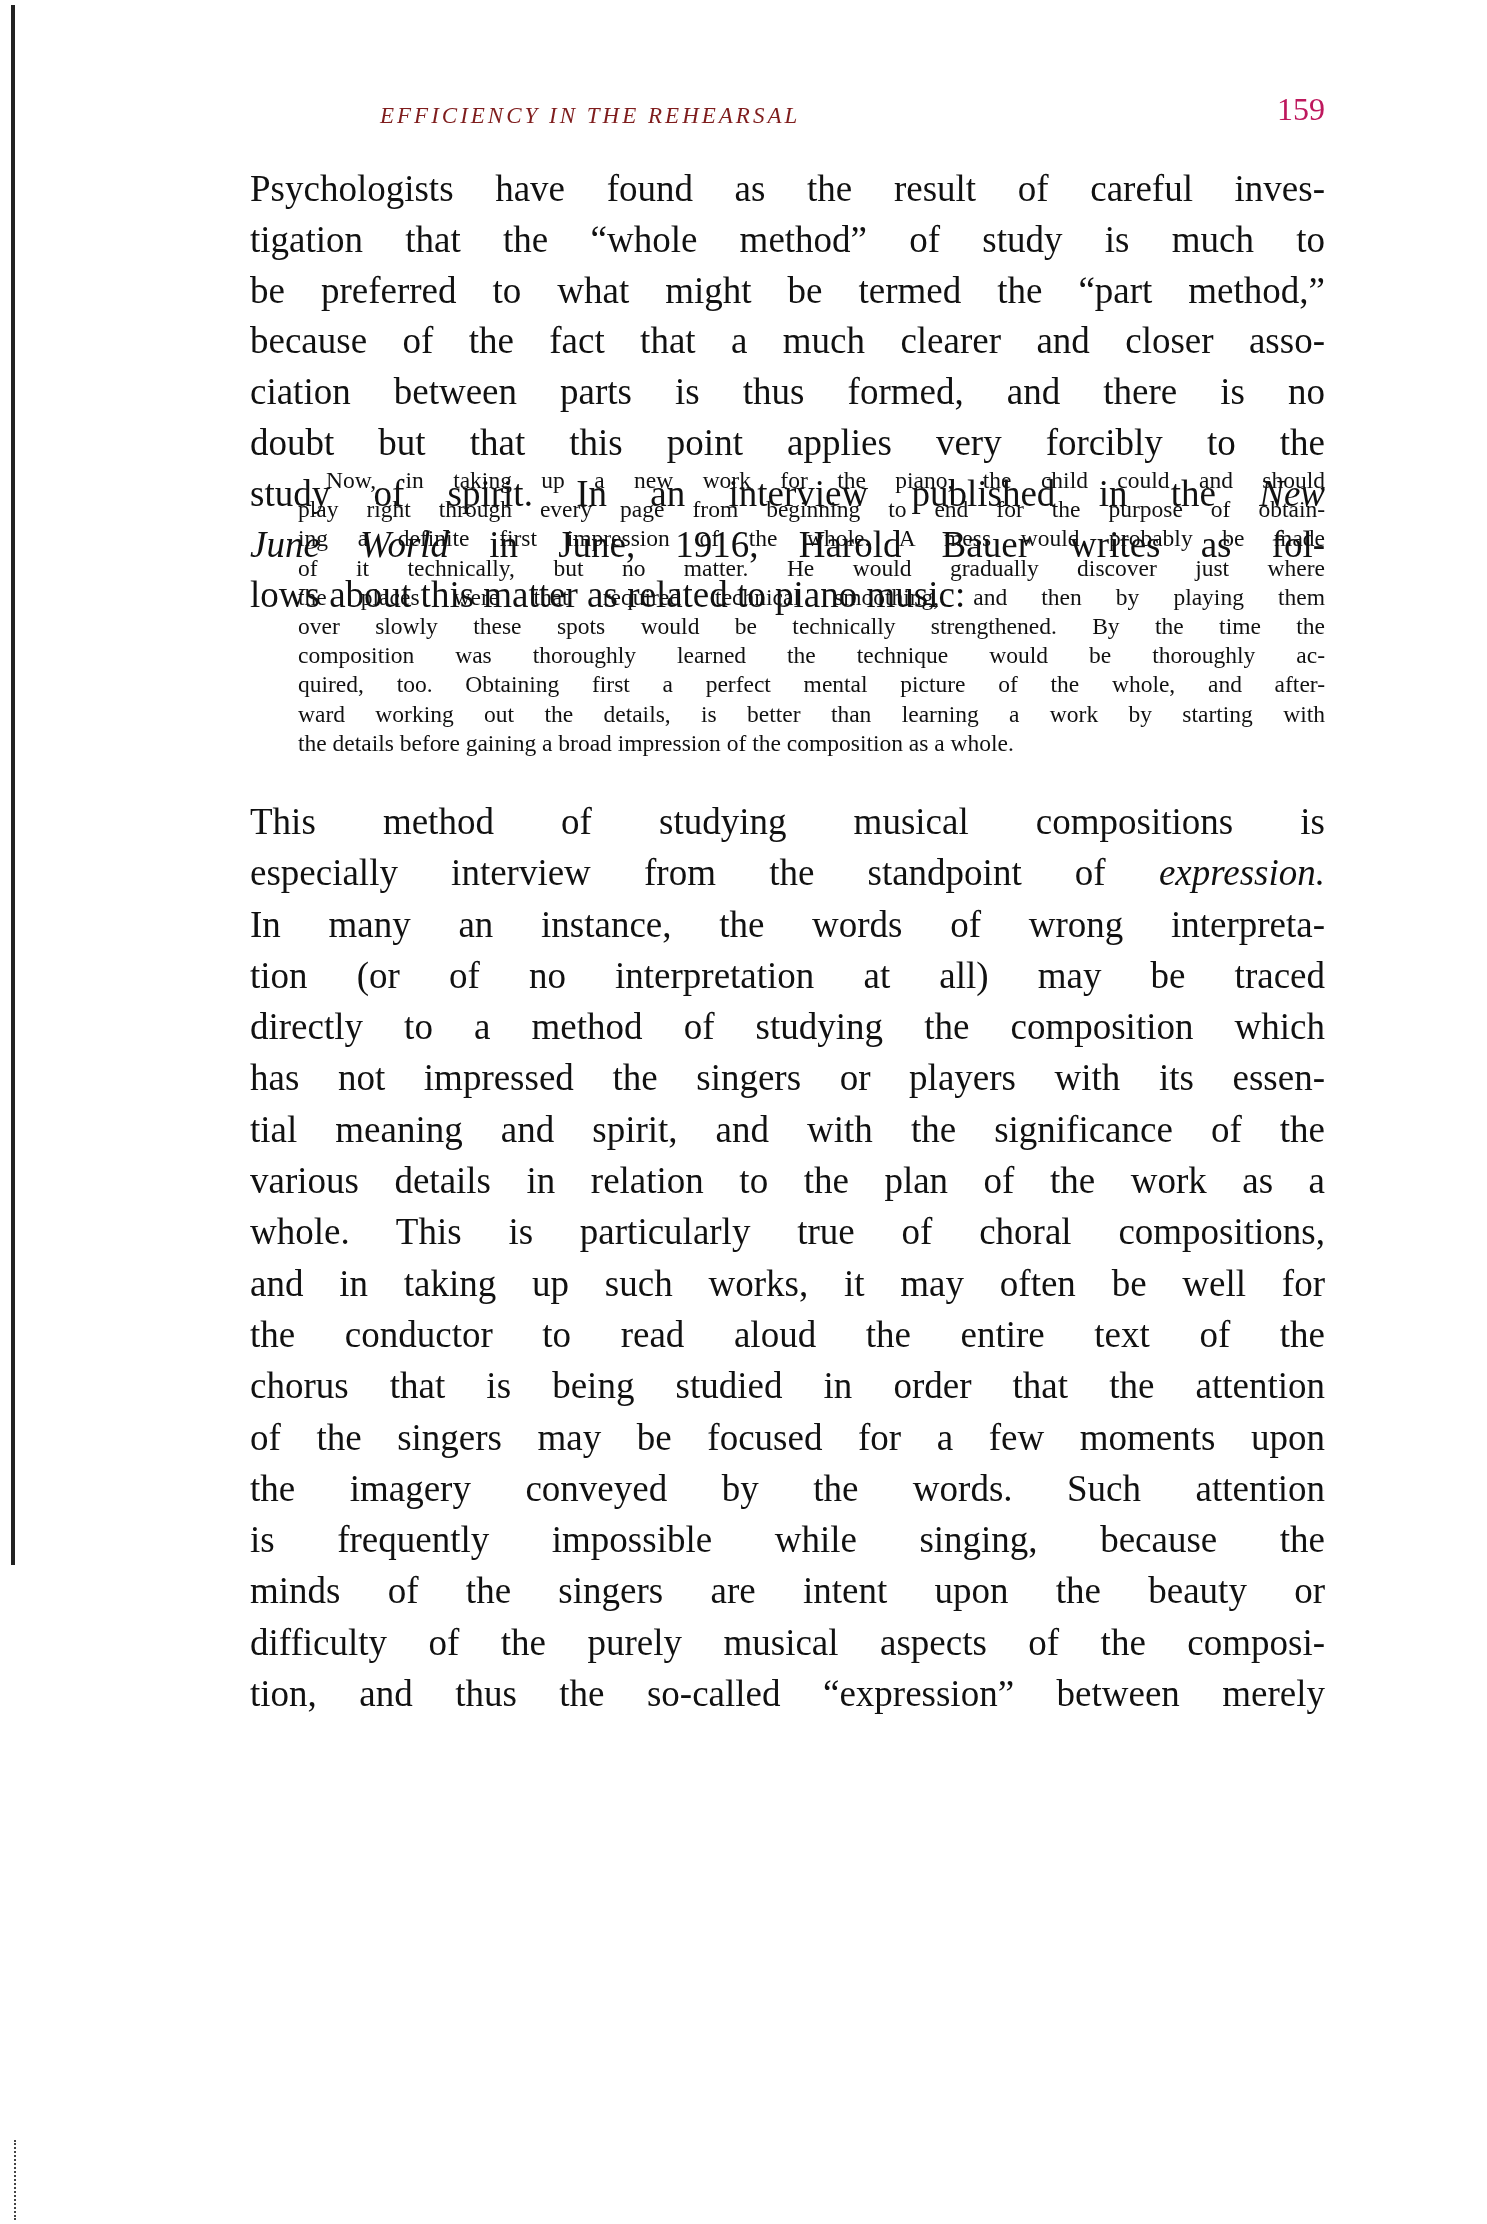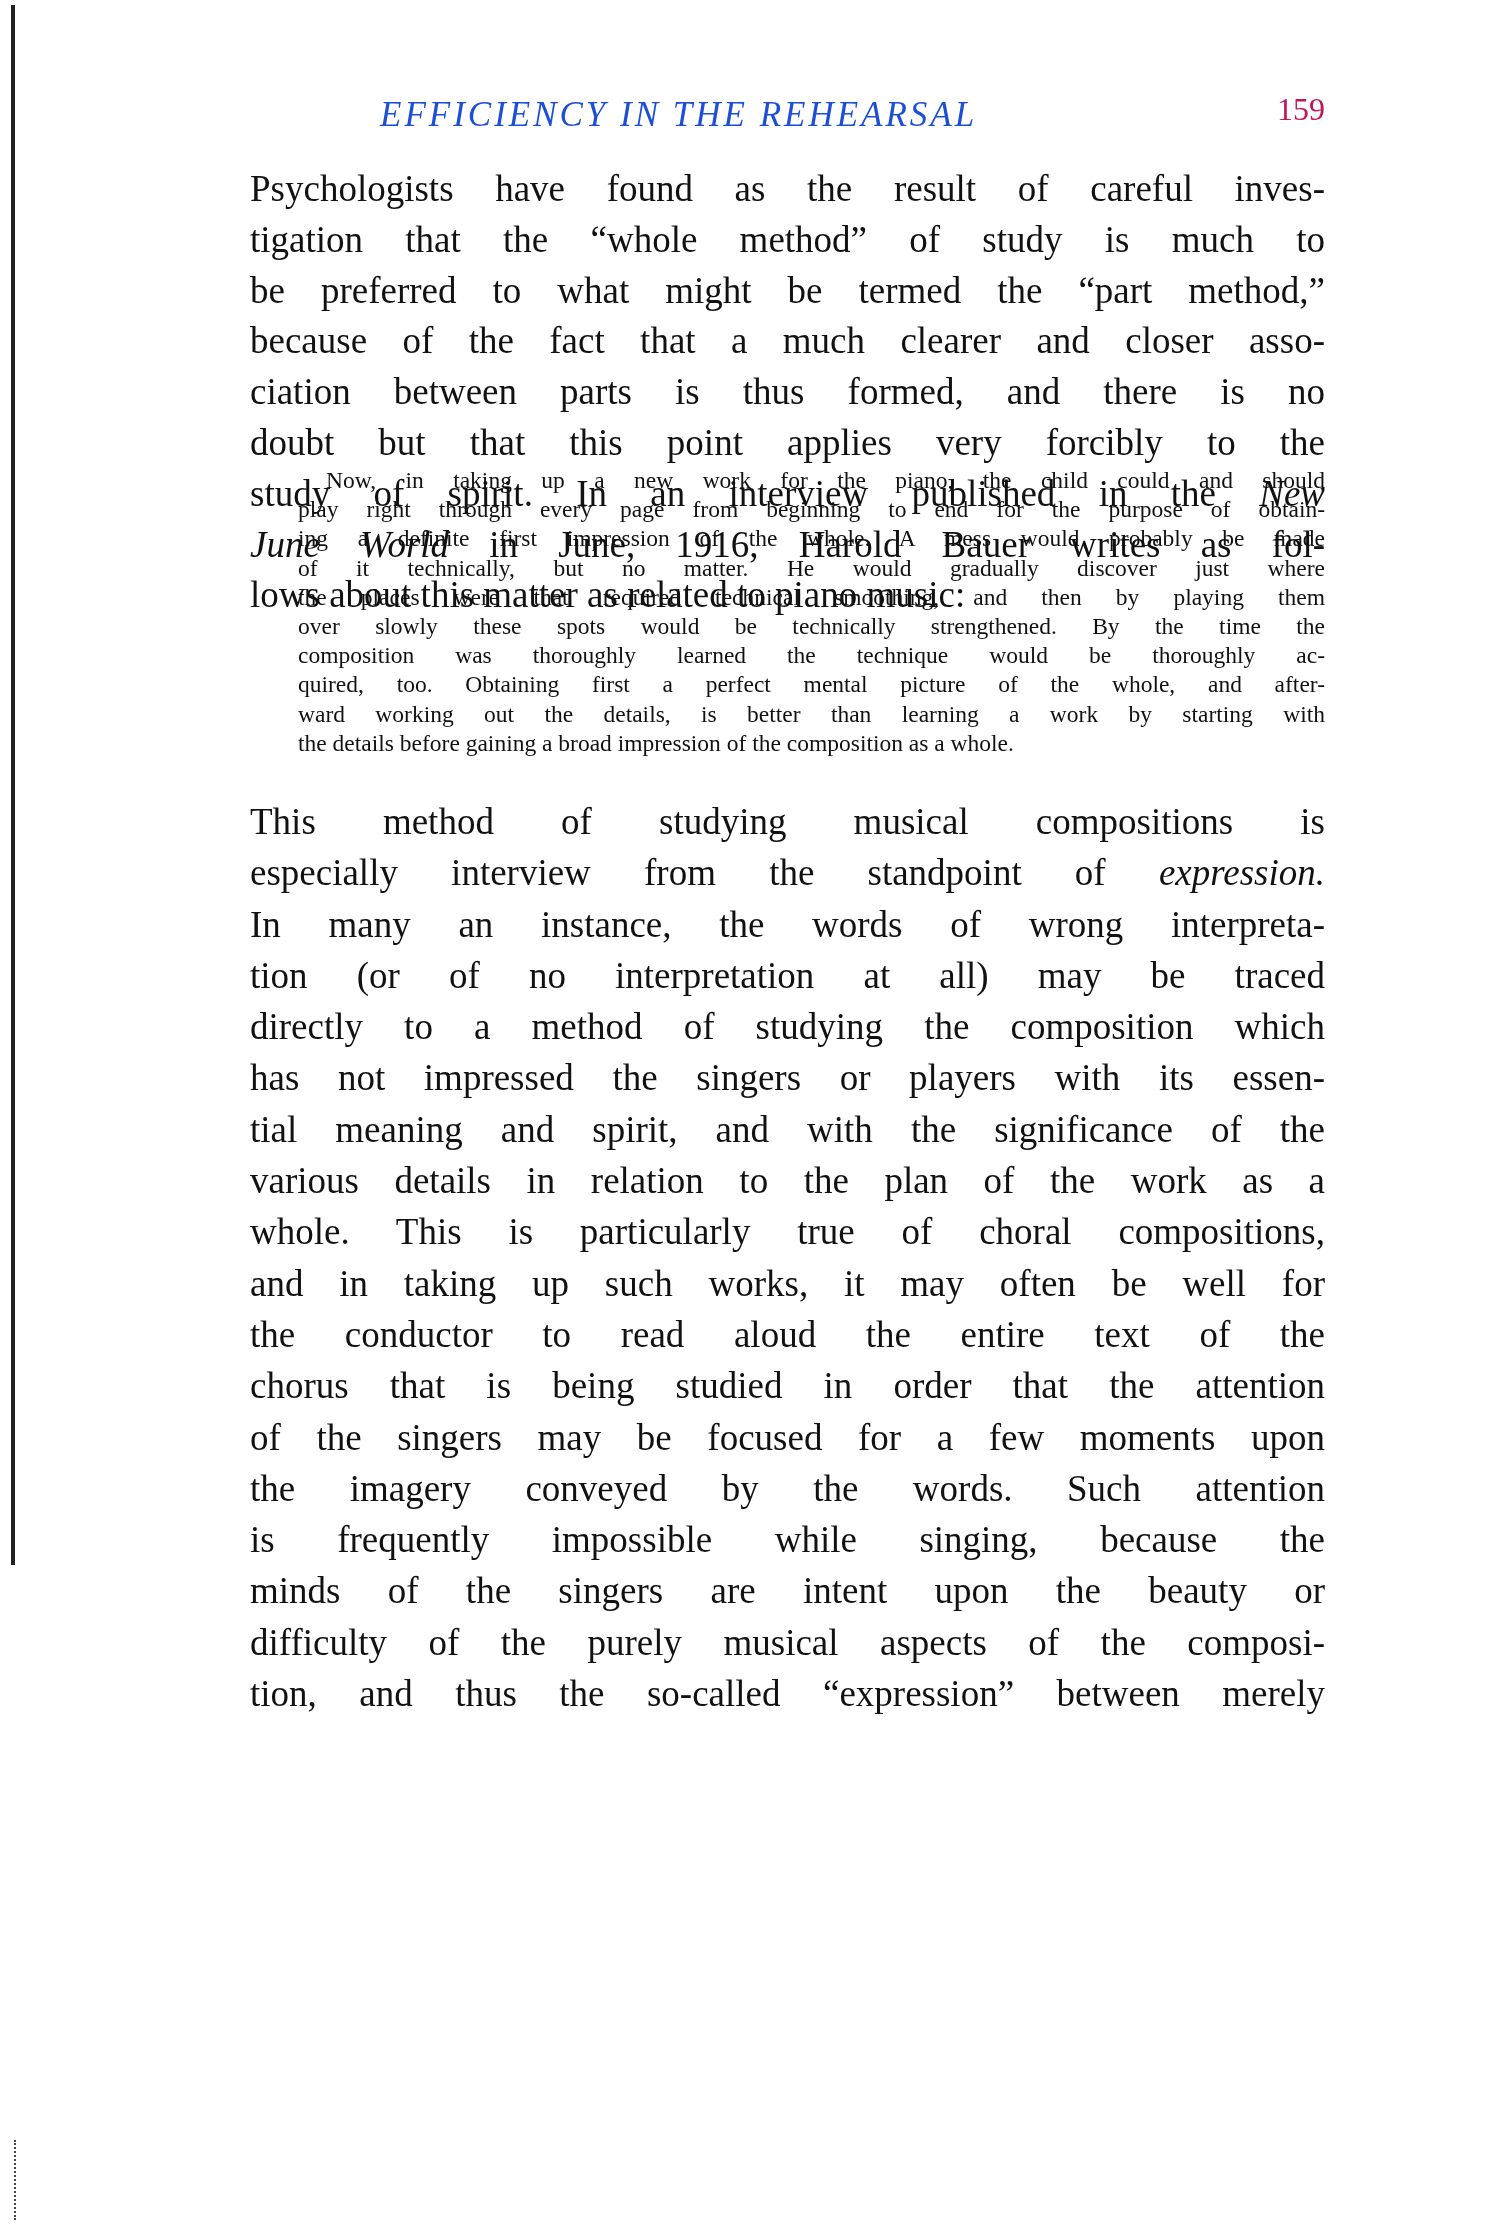--- a/index.html
+++ b/index.html
@@ -12,22 +12,22 @@
       background: #222;
     }
     .edge-dots {
       position: absolute; left: 14px; top: 2140px; width: 2px; height: 80px;
       border-left: 2px dotted #444;
     }
     .running-head {
       position: absolute; top: 95px; left: 250px; width: 1075px; height: 40px;
     }
     .running-title {
-      position: absolute; left: 130px; top: 0; font-style: italic;
-      font-size: 35px; letter-spacing: 3px; color: #1d4ed8;
+      position: absolute; left: 130px; top: 8px; font-style: italic;
+      font-size: 23px; letter-spacing: 3px; color: #7f1d1d;
     }
     .page-number {
       position: absolute; right: 0; top: -4px; font-size: 32px; color: #be185d;
     }
     .para {
       position: absolute; left: 250px; width: 1075px;
       font-size: 37px; line-height: 50.8px; text-align: justify;
       text-align-last: justify; margin: 0;
     }
     .para .line { display: block; white-space: nowrap; text-align: justify; text-align-last: justify; }

